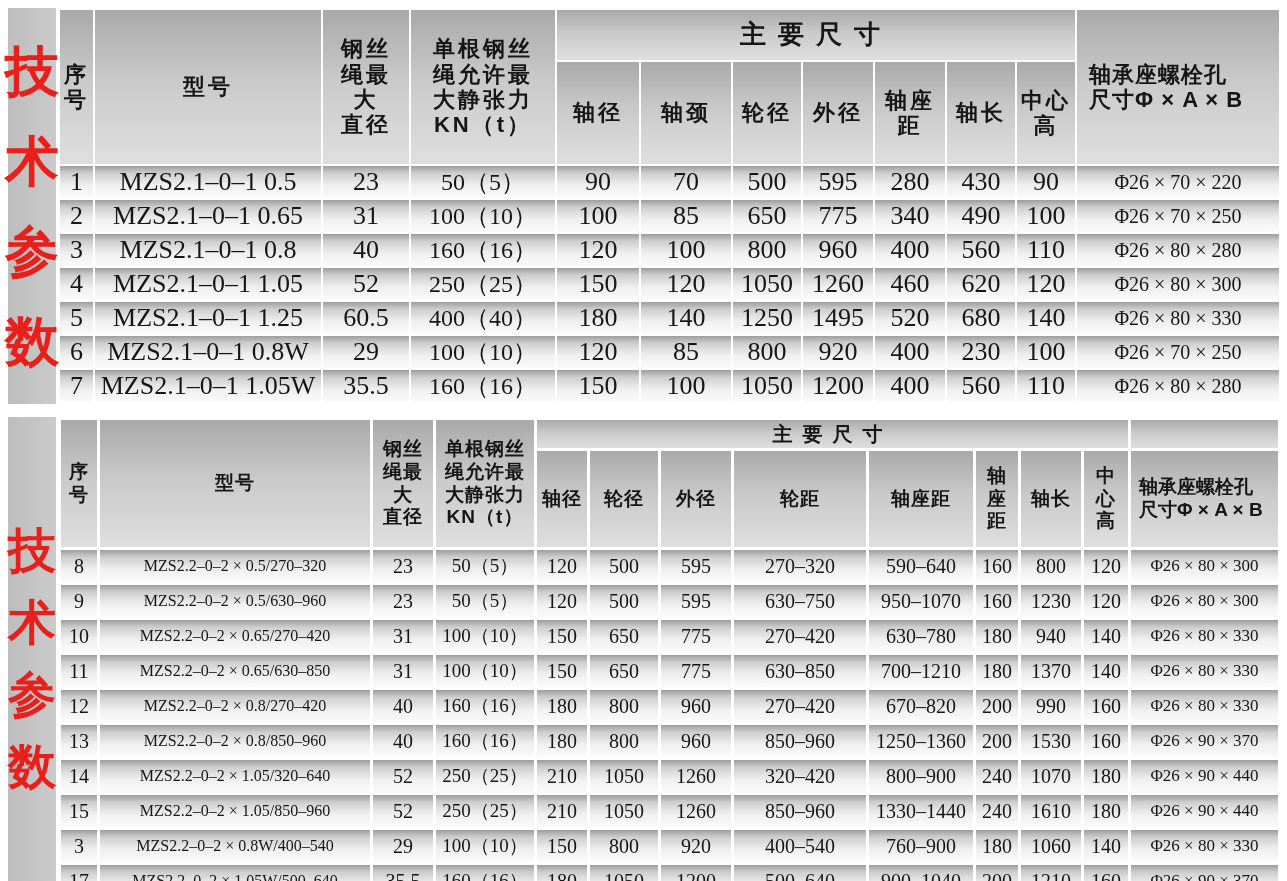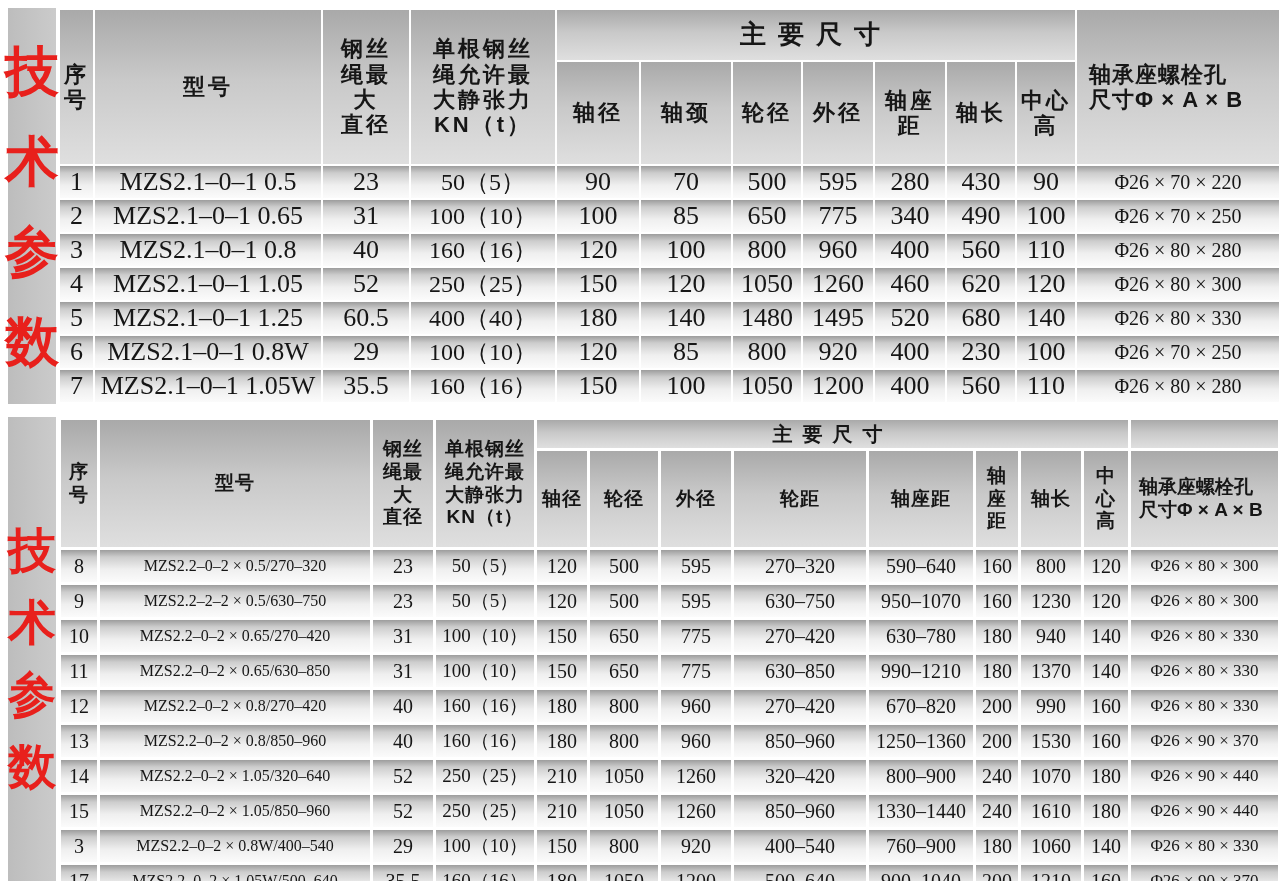--- a/index.html
+++ b/index.html
@@ -164,21 +164,21 @@
             <td class="n1">120</td>
             <td class="b1">Φ26 × 80 × 300</td>
           </tr>
           <tr>
             <td class="n1">5</td>
             <td class="m1">MZS2.1–0–1 1.25</td>
             <td class="n1">60.5</td>
             <td class="k1">400（40）</td>
             <td class="n1">180</td>
             <td class="n1">140</td>
-            <td class="n1">1480</td>
+            <td class="n1">1250</td>
             <td class="n1">1495</td>
             <td class="n1">520</td>
             <td class="n1">680</td>
             <td class="n1">140</td>
             <td class="b1">Φ26 × 80 × 330</td>
           </tr>
           <tr>
             <td class="n1">6</td>
             <td class="m1">MZS2.1–0–1 0.8W</td>
             <td class="n1">29</td>
@@ -277,21 +277,21 @@
             <td class="n2">595</td>
             <td class="n2">270–320</td>
             <td class="n2">590–640</td>
             <td class="n2">160</td>
             <td class="n2">800</td>
             <td class="n2">120</td>
             <td class="b2">Φ26 × 80 × 300</td>
           </tr>
           <tr>
             <td class="n2">9</td>
-            <td class="m2">MZS2.2–2–2 × 0.5/630–750</td>
+            <td class="m2">MZS2.2–0–2 × 0.5/630–960</td>
             <td class="n2">23</td>
             <td class="k2">50（5）</td>
             <td class="n2">120</td>
             <td class="n2">500</td>
             <td class="n2">595</td>
             <td class="n2">630–750</td>
             <td class="n2">950–1070</td>
             <td class="n2">160</td>
             <td class="n2">1230</td>
             <td class="n2">120</td>
@@ -314,21 +314,21 @@
           </tr>
           <tr>
             <td class="n2">11</td>
             <td class="m2">MZS2.2–0–2 × 0.65/630–850</td>
             <td class="n2">31</td>
             <td class="k2">100（10）</td>
             <td class="n2">150</td>
             <td class="n2">650</td>
             <td class="n2">775</td>
             <td class="n2">630–850</td>
-            <td class="n2">990–1210</td>
+            <td class="n2">700–1210</td>
             <td class="n2">180</td>
             <td class="n2">1370</td>
             <td class="n2">140</td>
             <td class="b2">Φ26 × 80 × 330</td>
           </tr>
           <tr>
             <td class="n2">12</td>
             <td class="m2">MZS2.2–0–2 × 0.8/270–420</td>
             <td class="n2">40</td>
             <td class="k2">160（16）</td>

